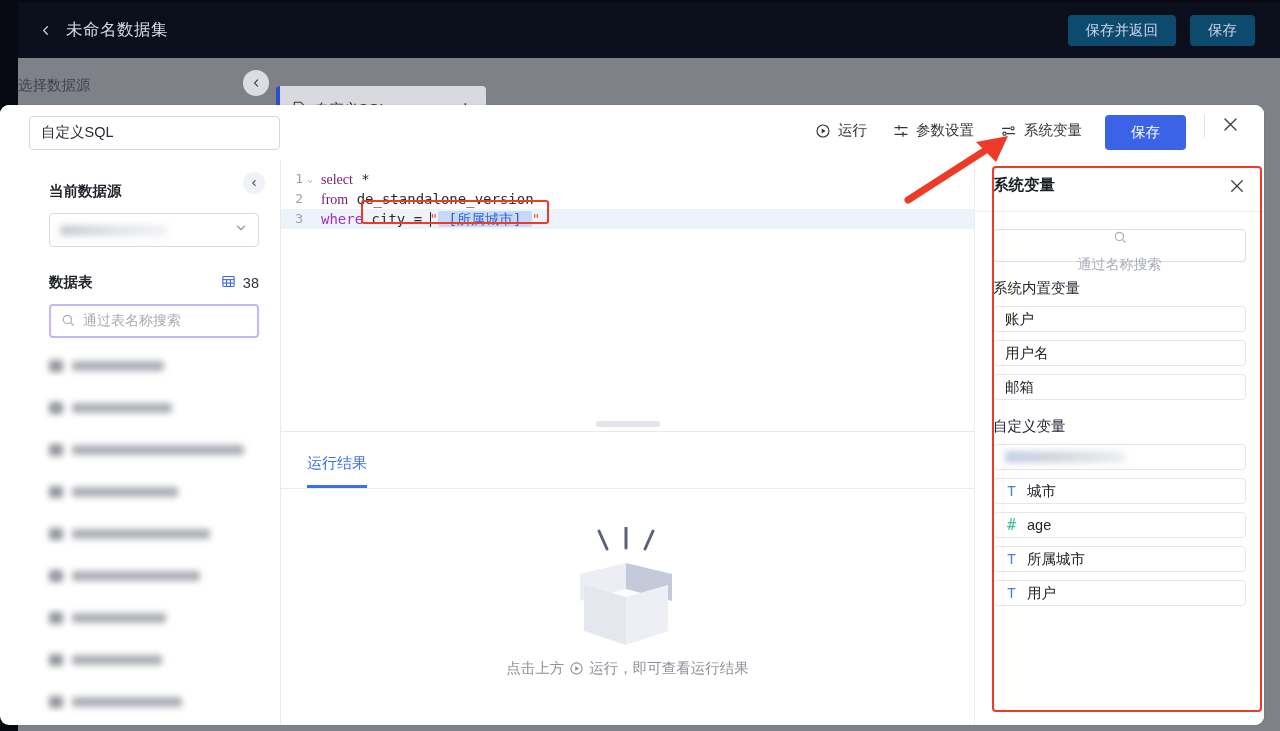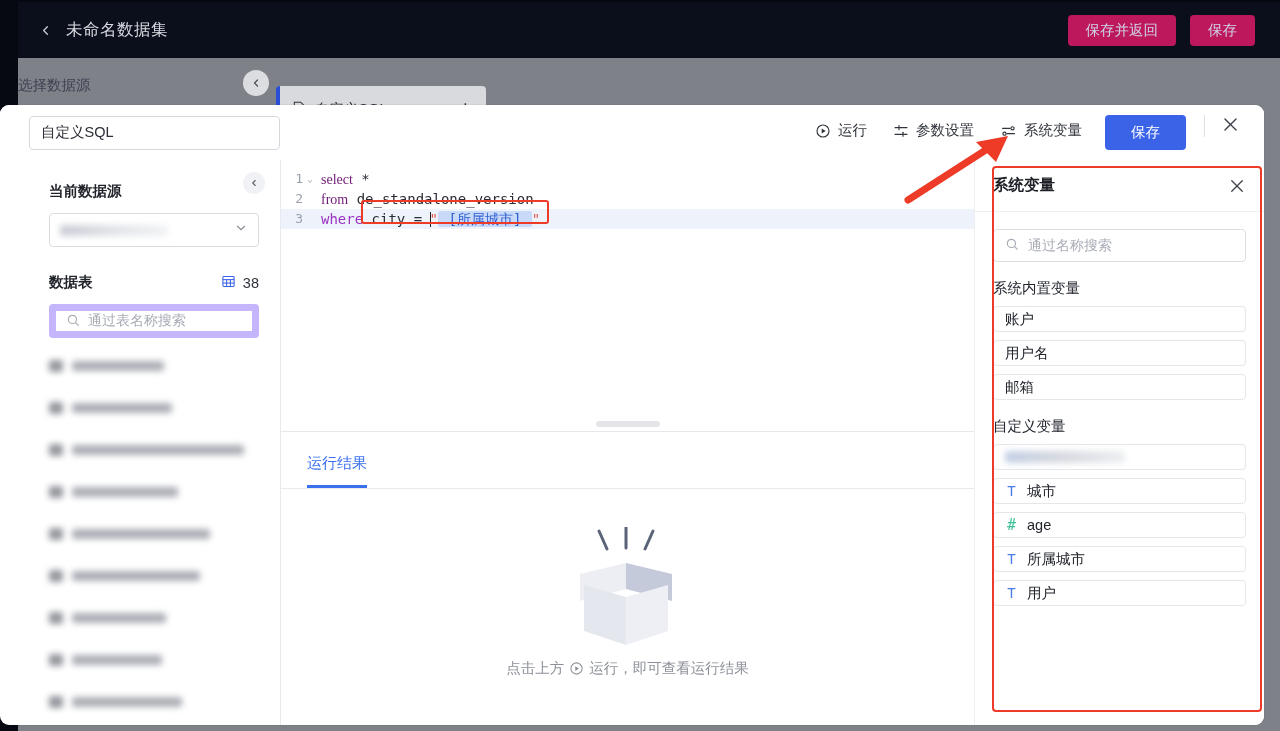--- a/index.html
+++ b/index.html
@@ -30,21 +30,21 @@
     color: #c9ccd4;
   }
   .top-title {
     color: #d8dae0; font-size: 16.5px; margin-left: 8px; letter-spacing: .5px;
   }
   .top-actions {
     margin-left: auto; display: flex; align-items: center; gap: 14px;
     padding-right: 25px;
   }
   .btn-dark {
-    background: #be185d; color: #cfd4e8;
+    background: #0c4a6e; color: #cfd4e8;
     border: none; border-radius: 4px;
     font-size: 14.5px; padding: 6px 18px;
     font-family: inherit; cursor: pointer;
   }
 
   .bg-body {
     position: absolute; left: 18px; top: 58px; right: 0; bottom: 0;
     background: #7f8189;
   }
   .bg-sidebar-label {
@@ -139,21 +139,21 @@
     filter: blur(3px);
   }
   .chev-down { margin-left: auto; color: #8a8e98; }
   .lp-row {
     display: flex; align-items: center; margin-top: 26px;
   }
   .lp-row .lp-title { flex: 1; }
   .lp-count { display: flex; align-items: center; gap: 7px; color: #31343c; font-size: 14.5px; }
   .lp-search {
     margin-top: 12px; height: 34px;
-    border: 7px solid #c4b5fd; border-radius: 4px;
+    border: 2px solid #c4b5fd; border-radius: 4px;
     display: flex; align-items: center; gap: 8px; padding: 0 10px;
     color: #a8acb5; font-size: 14px;
   }
   .table-list { margin-top: 13px; }
   .table-item {
     display: flex; align-items: center; gap: 9px;
     height: 30px; margin-bottom: 12px;
     filter: blur(3.4px);
     opacity: .72;
   }
@@ -238,21 +238,21 @@
     height: 52px; display: flex; align-items: center;
     padding: 0 18px 0 18px;
     border-bottom: 1px solid #eceef1;
   }
   .sv-title { font-size: 15.5px; color: #1d2026; font-weight: bold; }
   .sv-close { margin-left: auto; color: #3c3f47; cursor: pointer; display: flex; }
   .sv-body { padding: 17px 18px 0 18px; overflow: hidden; flex: 1; }
   .sv-search {
     height: 33px; border: 1px solid #dcdee3; border-radius: 4px;
     display: flex; align-items: center; gap: 9px; padding: 0 11px;
-    color: #a9adb6; font-size: 14px;
+    color: #a9adb6; font-size: 14px; flex-direction: column;
   }
   .sv-group-title {
     font-size: 14.5px; color: #232630; margin: 17px 0 8px 0;
   }
   .sv-item {
     height: 26px; border: 1px solid #e4e6ea; border-radius: 4px;
     display: flex; align-items: center; gap: 9px; padding: 0 11px;
     margin-bottom: 8px; font-size: 14.5px; color: #22252c;
     cursor: pointer; background: #fff;
   }

